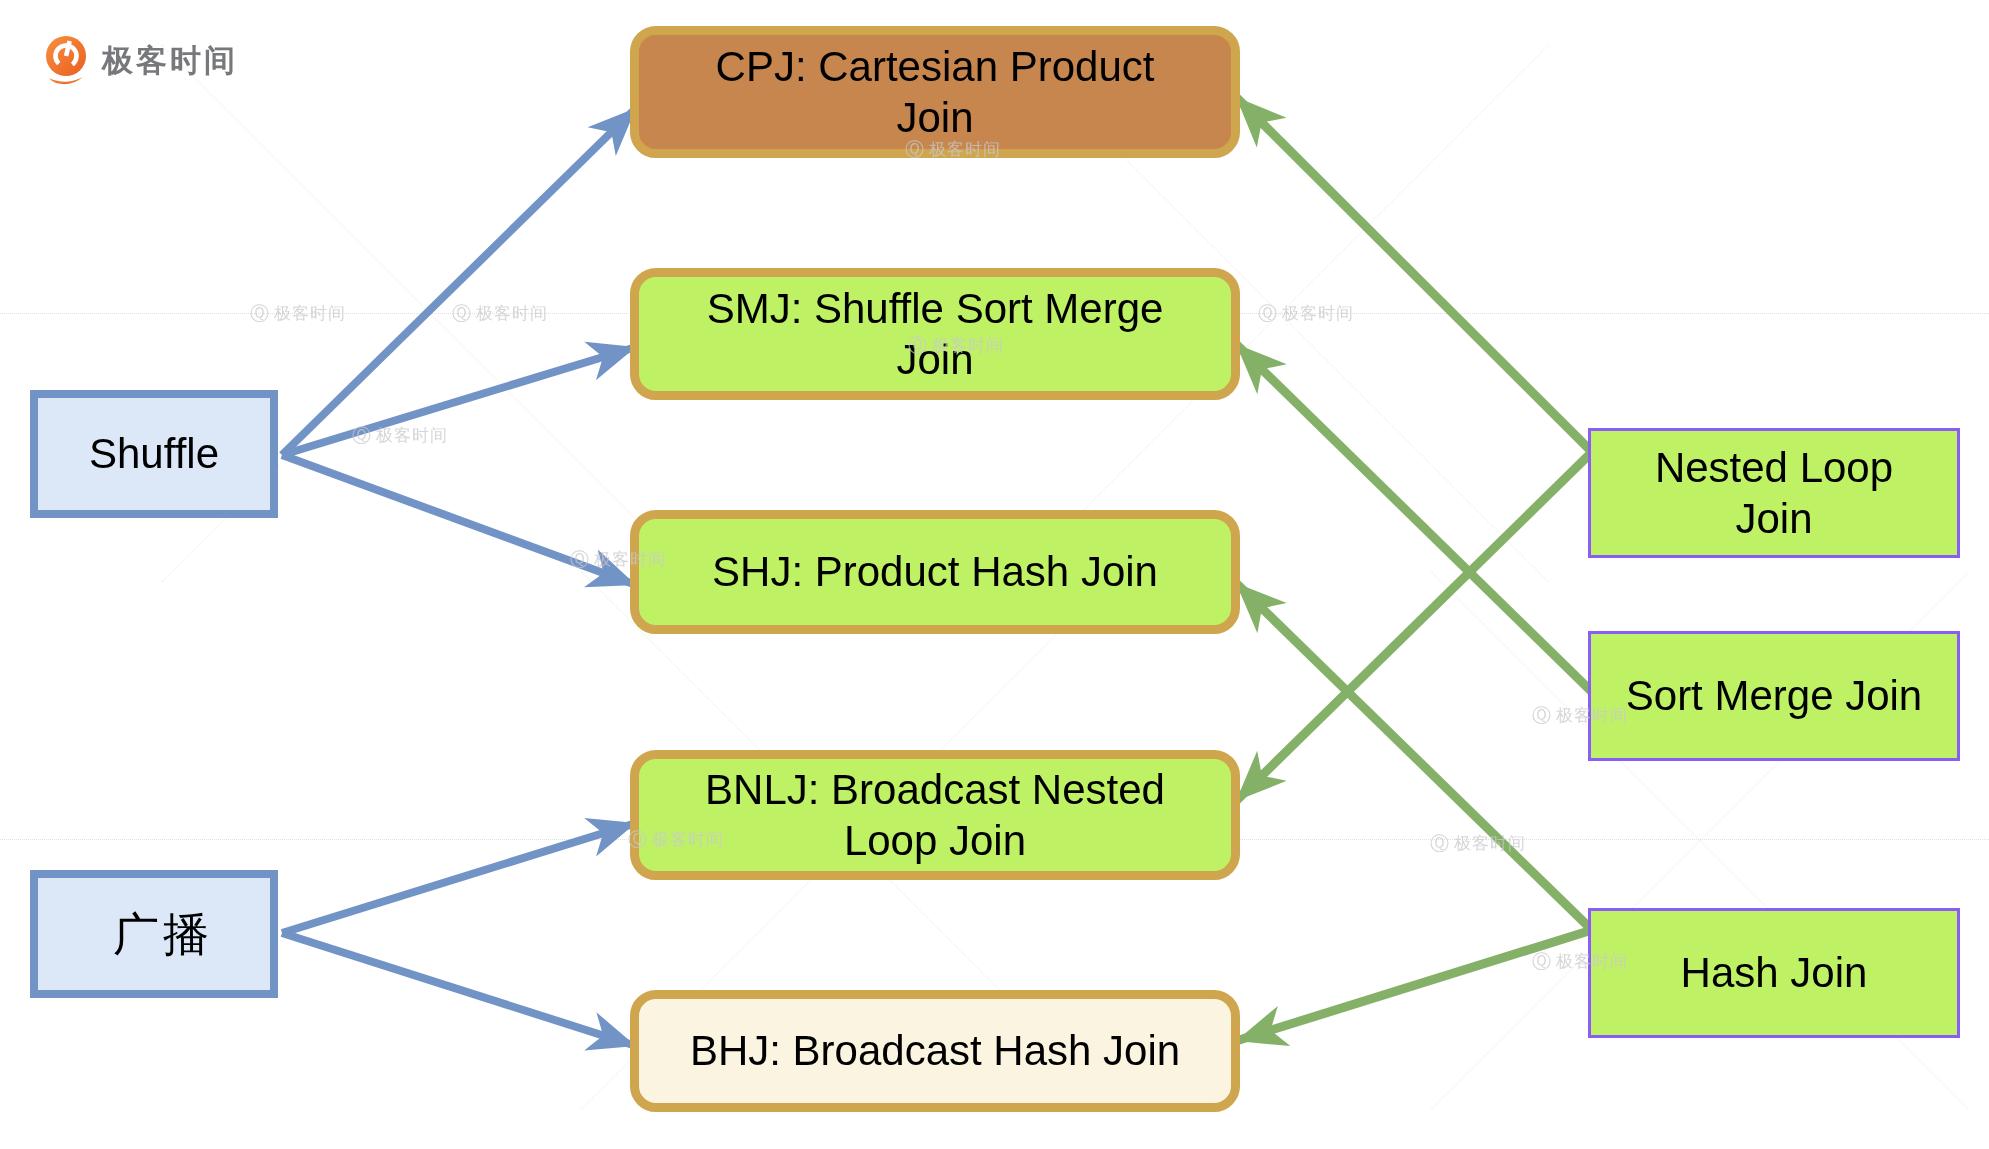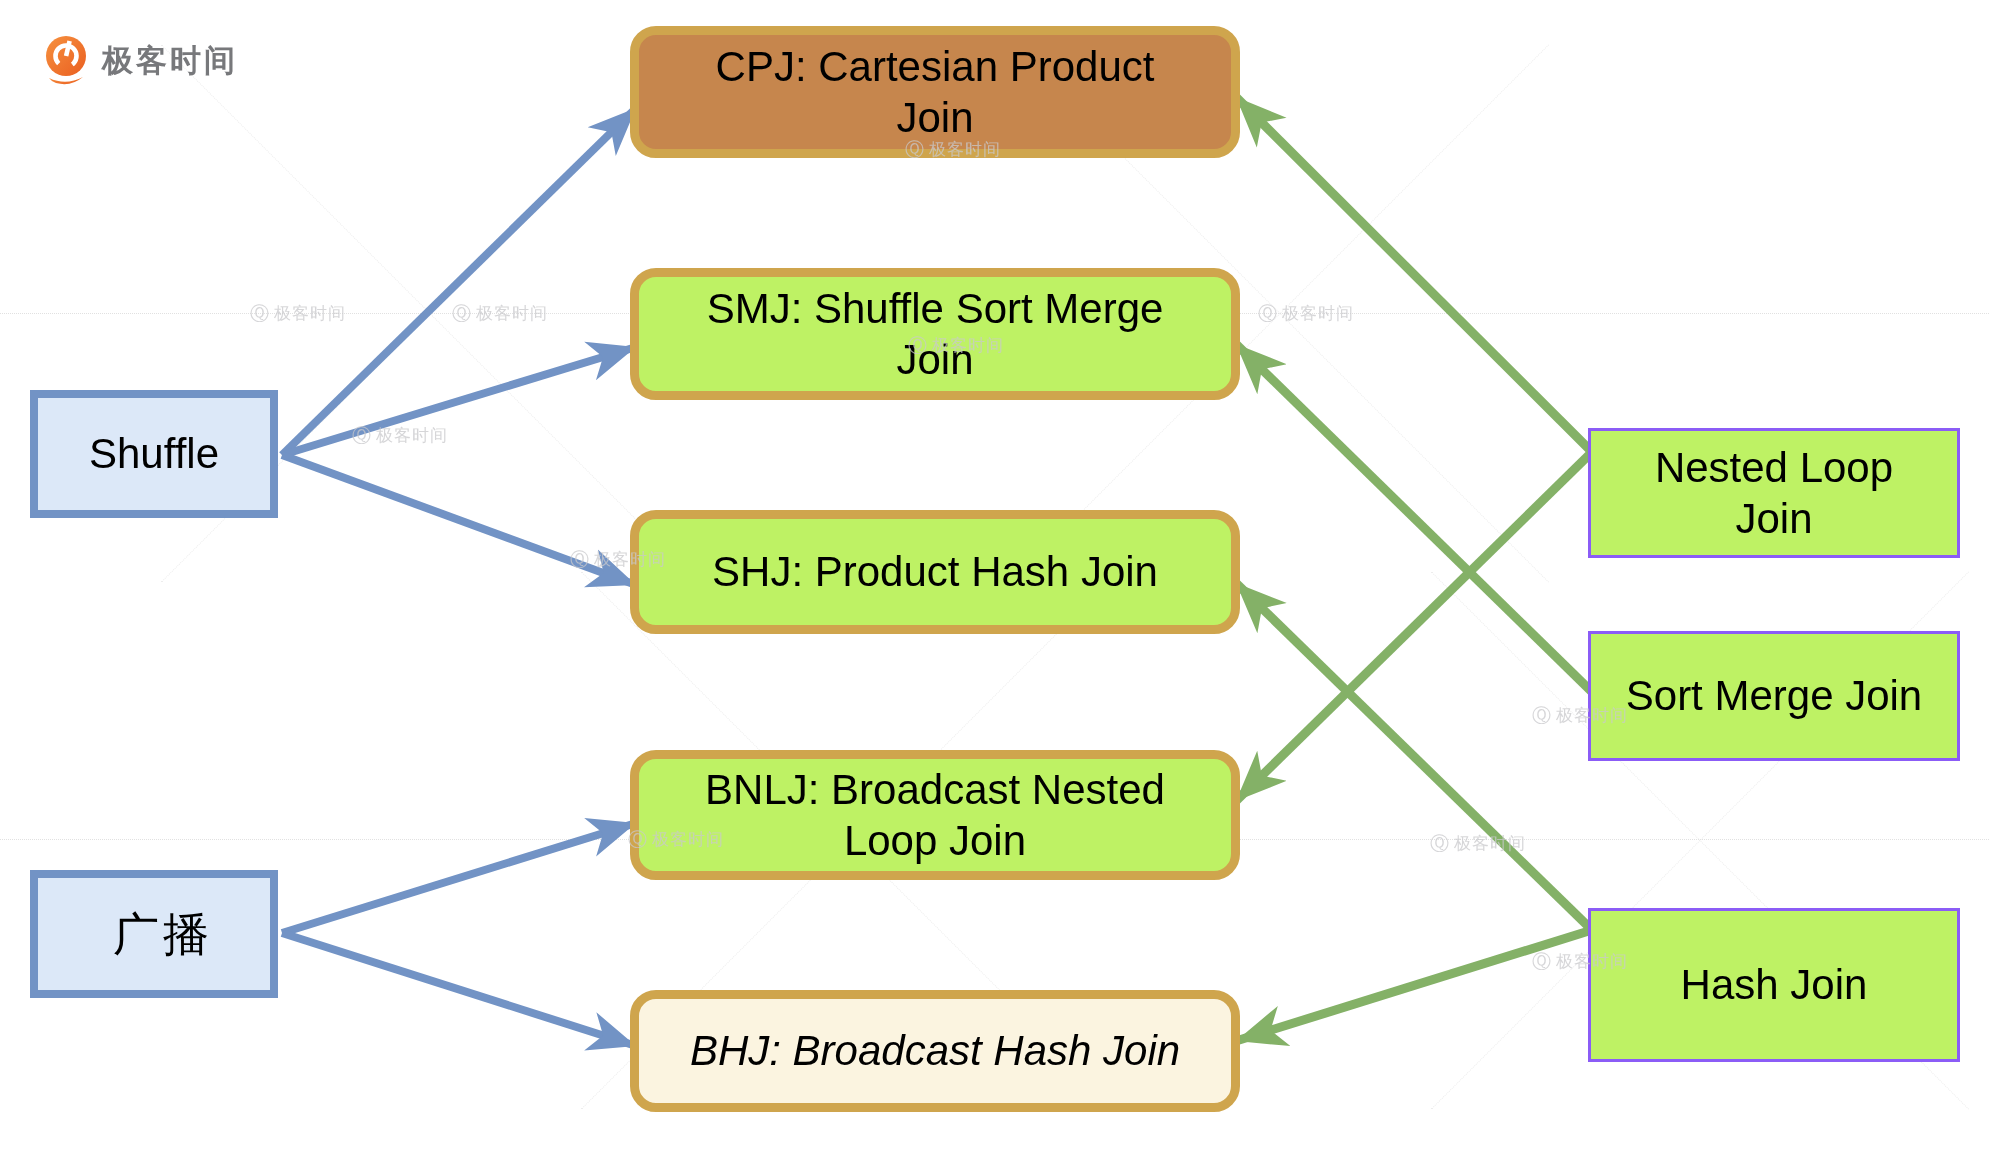--- a/index.html
+++ b/index.html
@@ -32,25 +32,25 @@
   .gold-node{background:#bef264;border:9px solid #cfa54d;border-radius:26px;}
   .green-node{background:#bef264;border:3px solid #8b5cf6;margin-top:40px;}
 
   #node-shuffle{left:30px;top:390px;width:248px;height:128px;}
   #node-broadcast{left:30px;top:870px;width:248px;height:128px;font-size:46px;letter-spacing:4px;padding-left:18px;}
 
   #node-cpj {left:630px;top:26px; width:610px;height:132px;background:#c6864d;}
   #node-smj {left:630px;top:268px;width:610px;height:132px;}
   #node-shj {left:630px;top:510px;width:610px;height:124px;}
   #node-bnlj{left:630px;top:750px;width:610px;height:130px;}
-  #node-bhj {left:630px;top:990px;width:610px;height:122px;background:#fbf4e0;font-style:italic;}
+  #node-bhj {left:630px;top:990px;width:610px;height:122px;background:#fbf4e0;}
 
   #node-nlj{left:1588px;top:388px;width:372px;height:130px;}
   #node-smjr{left:1588px;top:591px;width:372px;height:130px;}
-  #node-hj{left:1588px;top:868px;width:372px;height:154px;}
+  #node-hj{left:1588px;top:868px;width:372px;height:130px;}
 
   
   #brand{position:absolute;left:42px;top:34px;z-index:5;display:flex;align-items:center;gap:12px;}
   #brand .brand-text{color:#77787b;font-size:31px;font-weight:600;letter-spacing:3px;}
 </style>
 </head>
 <body>
 
 <div id="canvas">
 

